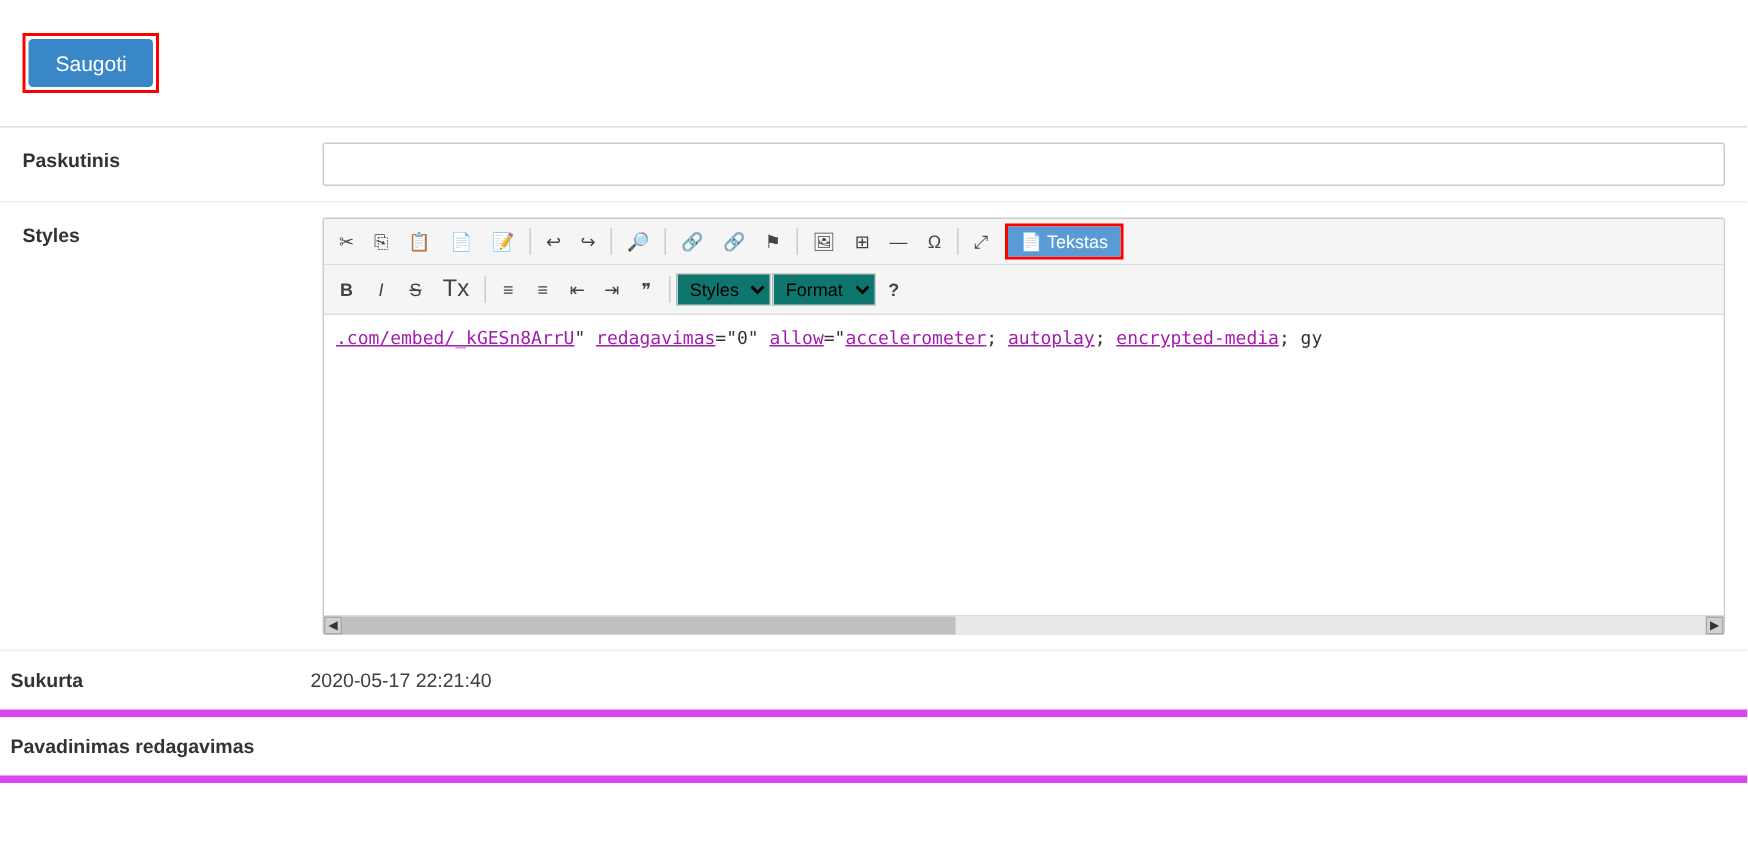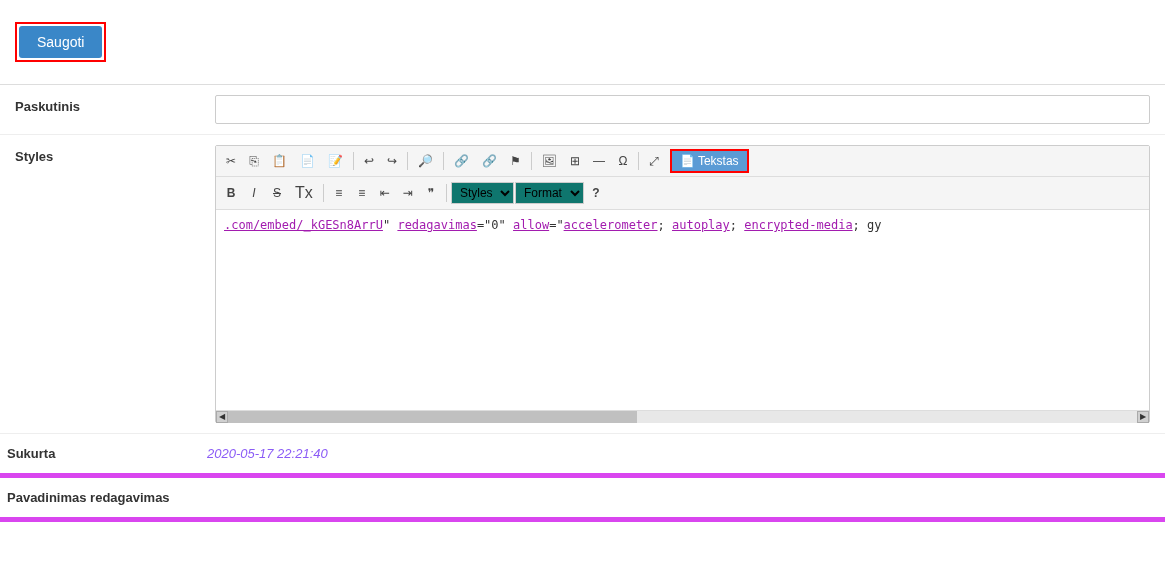--- a/index.html
+++ b/index.html
@@ -183,22 +183,21 @@
       border-bottom: 5px solid #d946ef;
     }
 
     .meta-label {
       font-weight: bold;
       width: 200px;
       min-width: 200px;
     }
 
     .meta-value {
-      color: #8b5cf6;
-      font-style: italic;
+      color: #404040;
     }
   </style>
 </head>
 <body>
 
 <div class="top-bar">
   <div class="save-button-wrapper">
     <button class="save-btn">Saugoti</button>
   </div>
 </div>

